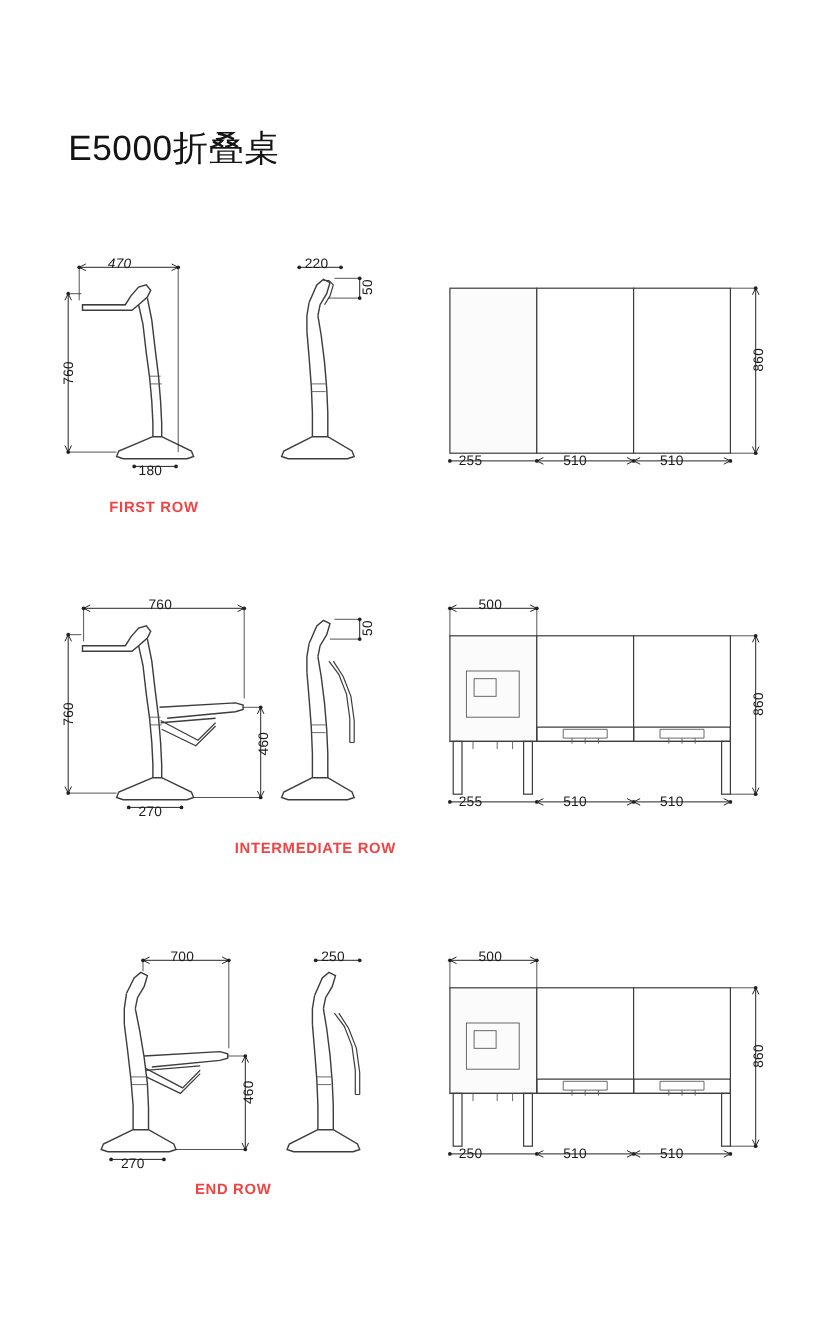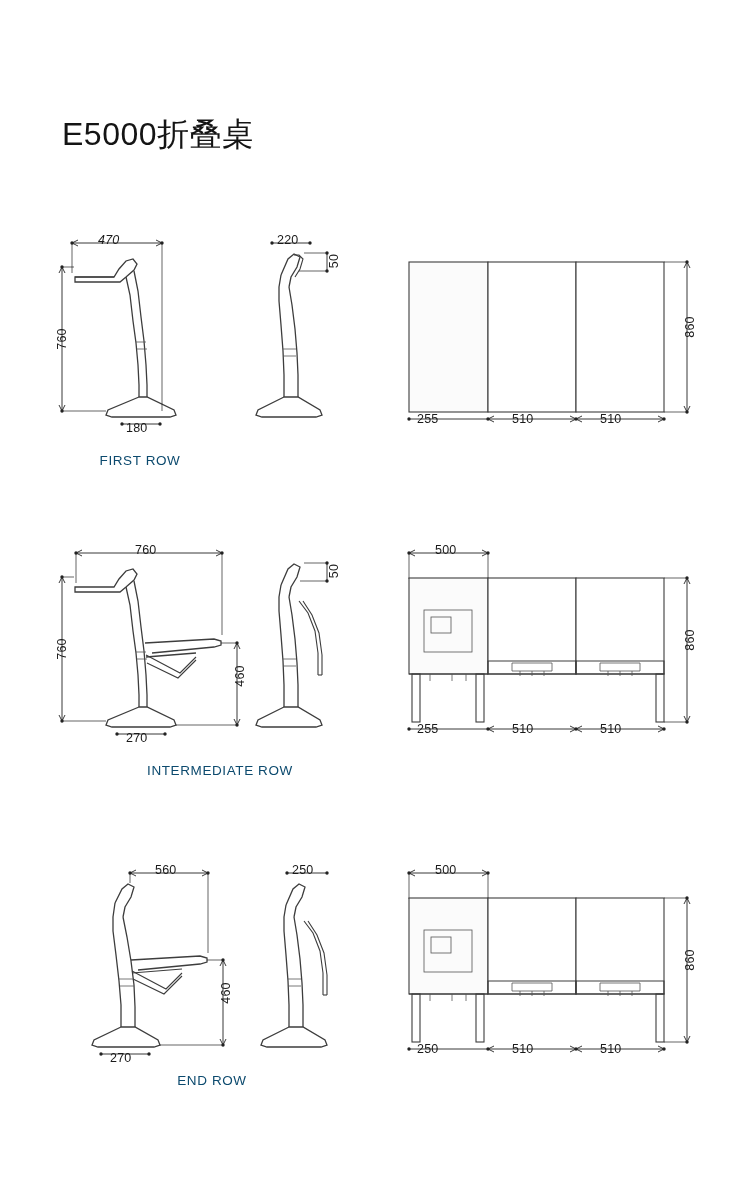--- a/index.html
+++ b/index.html
@@ -30,23 +30,23 @@
     left: 0;
     width: 750px;
   }
   #row-first  { top: 225px;  height: 265px; }
   #row-inter  { top: 535px;  height: 265px; }
   #row-end    { top: 855px;  height: 250px; }
 
   .row-caption {
     position: absolute;
     font-size: 13.5px;
-    font-weight: 400;
+    font-weight: 700;
     letter-spacing: 0.6px;
-    color: #0c4a6e;
+    color: #ef4444;
     white-space: nowrap;
     text-align: center;
   }
   .dim-label {
     position: absolute;
     font-size: 12.5px;
     color: #1a1a1a;
     white-space: nowrap;
     letter-spacing: 0.2px;
   }
@@ -301,21 +301,21 @@
   <div class="dim-label" style="left:126px; top:196px;">270</div>
   <div class="dim-label vert" style="left:222px; top:134px; width:36px; text-align:center;">460</div>
   <div class="dim-label vert" style="left:317px; top:29px; width:34px; text-align:center;">50</div>
 
   <div class="dim-label" style="left:435px; top:8px;">500</div>
   <div class="dim-label vert" style="left:672px; top:98px; width:36px; text-align:center;">860</div>
   <div class="dim-label" style="left:417px; top:187px;">255</div>
   <div class="dim-label" style="left:512px; top:187px;">510</div>
   <div class="dim-label" style="left:600px; top:187px;">510</div>
 
-  <div class="row-caption" style="left:80px; top:228px; width:280px;">INTERMEDIATE ROW</div>
+  <div class="row-caption" style="left:80px; top:228px; width:280px;text-align:right;">INTERMEDIATE ROW</div>
 </div>
 
 <div class="row-block" id="row-end">
 
   <svg class="drawing" width="750" height="250" viewBox="0 0 750 250">
 
     <g>
 
       <path class="ln2" d="M115,48 L122,34 L128,29 L134,32 L131,42 L125,52 L123,62"></path>
       <path class="ln2" d="M115,48 L113,62 L113,76"></path>
@@ -407,21 +407,21 @@
       <circle class="dot" cx="488" cy="194" r="1.7"></circle>
       <circle class="dot" cx="576" cy="194" r="1.7"></circle>
       <circle class="dot" cx="664" cy="194" r="1.7"></circle>
       <path class="dim" d="M494,191 L488,194 L494,197"></path>
       <path class="dim" d="M570,191 L576,194 L570,197"></path>
       <path class="dim" d="M582,191 L576,194 L582,197"></path>
       <path class="dim" d="M658,191 L664,194 L658,197"></path>
     </g>
   </svg>
 
-  <div class="dim-label" style="left:155px; top:8px;">560</div>
+  <div class="dim-label" style="left:155px; top:8px;">700</div>
   <div class="dim-label" style="left:110px; top:196px;">270</div>
   <div class="dim-label vert" style="left:208px; top:131px; width:36px; text-align:center;">460</div>
   <div class="dim-label" style="left:292px; top:8px;">250</div>
 
   <div class="dim-label" style="left:435px; top:8px;">500</div>
   <div class="dim-label vert" style="left:672px; top:98px; width:36px; text-align:center;">860</div>
   <div class="dim-label" style="left:417px; top:187px;">250</div>
   <div class="dim-label" style="left:512px; top:187px;">510</div>
   <div class="dim-label" style="left:600px; top:187px;">510</div>
 

